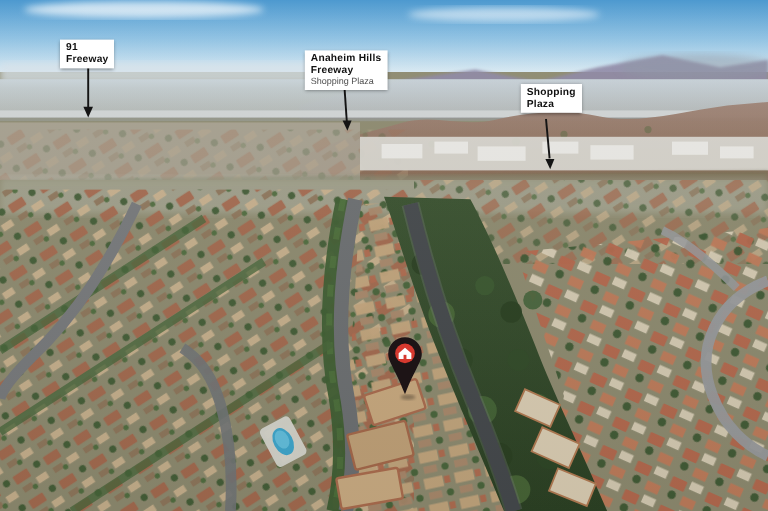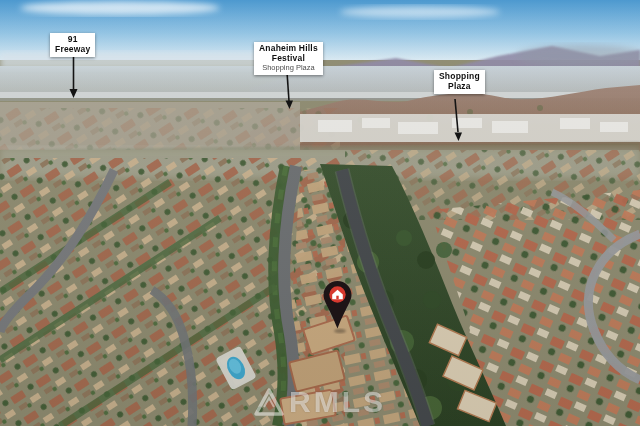--- a/index.html
+++ b/index.html
@@ -8,21 +8,21 @@
     font-family:"Liberation Sans",sans-serif;background:#8d8a6f;
   }
   .scene{position:absolute;left:0;top:0;}
   .stage::after{
     content:'';position:absolute;inset:0;pointer-events:none;
     background:linear-gradient(rgba(255,255,255,.05),rgba(0,0,0,.06));
   }
   
   .label{
     position:absolute;background:#ffffff;color:#101010;
-    padding:2px 5px 3px;text-align:center;
+    padding:2px 5px 3px;text-align:left;
     box-shadow:0 1px 3px rgba(0,0,0,.45);z-index:6;
   }
   .label-title{
     font-weight:700;font-size:8.5px;line-height:9.5px;letter-spacing:.2px;
     white-space:pre-line;
   }
   .label-sub{
     font-weight:400;font-size:7.5px;line-height:9px;color:#4d4d4d;
     white-space:pre-line;
   }
@@ -188,38 +188,31 @@
     <line x1="7" y1="0" x2="10" y2="33" stroke="#141414" stroke-width="1.6"></line>
     <polygon points="10.5,42 6.5,33.5 14,33.5" fill="#141414"></polygon>
   </svg>
 
   <div class="label" style="left:50px;top:33px">
     <div class="label-title">91
 Freeway</div>
   </div>
   <div class="label" style="left:254px;top:42px">
     <div class="label-title">Anaheim Hills
-Festival</div>
+Freeway</div>
     <div class="label-sub">Shopping Plaza</div>
   </div>
   <div class="label" style="left:434px;top:70px">
     <div class="label-title">Shopping
 Plaza</div>
   </div>
 
   <svg class="pin" width="37" height="50" viewBox="0 0 37 50">
     <path d="M18.5 1 C26 1 32.5 7.2 32.5 14.8 C32.5 21.5 27.5 26 18.5 48.5 C9.5 26 4.5 21.5 4.5 14.8 C4.5 7.2 11 1 18.5 1 Z" fill="#1d1416"></path>
     <circle cx="18.5" cy="14.5" r="8.2" fill="#d6392f"></circle>
     <g>
       <path d="M13.2 14.4 L18.5 9.7 L23.8 14.4 L23.8 19.2 L13.2 19.2 Z" fill="#ffffff"></path>
       <rect x="17.3" y="15.7" width="2.4" height="3.5" fill="#d6392f"></rect>
     </g>
   </svg>
 
-  <div class="watermark">
-    <svg width="30" height="28" viewBox="0 0 30 28">
-      <path d="M15 2 L28 26 H2 Z" fill="none" stroke="rgba(255,255,255,.5)" stroke-width="3.5" stroke-linejoin="round"></path>
-      <path d="M10 19 L15 10 L20 19" fill="none" stroke="rgba(255,255,255,.45)" stroke-width="2"></path>
-    </svg>
-    <span class="watermark-text">RMLS</span>
-  </div>
 
 </div>
 
 </body></html>

